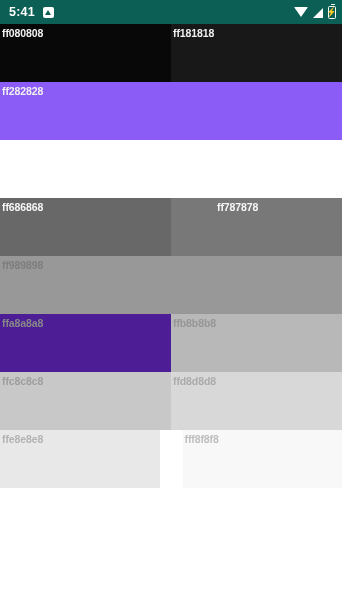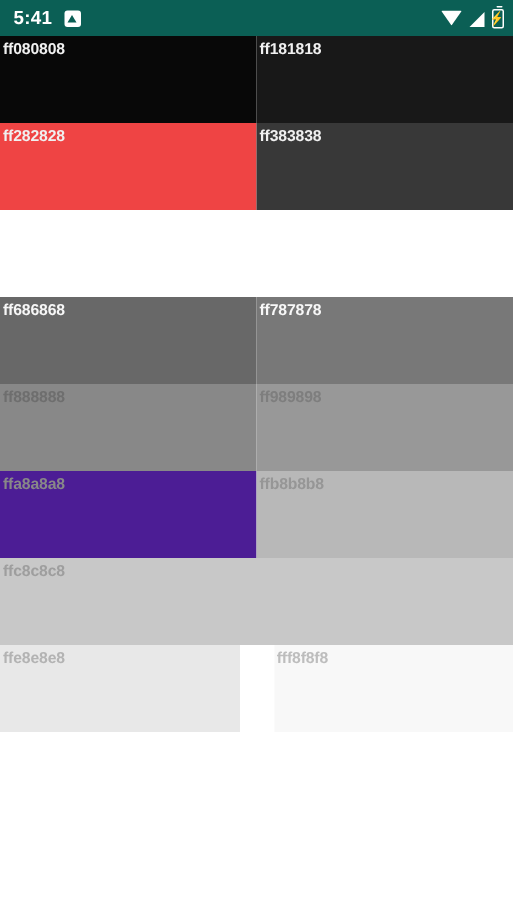--- a/index.html
+++ b/index.html
@@ -151,57 +151,54 @@
   <div id="swatch-grid">
       <div class="swatch-row">
         <div class="swatch-cell" style="background: rgb(8, 8, 8);">
           <span class="swatch-label" style="color: rgb(240, 240, 240);">ff080808</span>
         </div>
         <div class="swatch-cell" style="background: rgb(24, 24, 24);">
           <span class="swatch-label" style="color: rgb(240, 240, 240);">ff181818</span>
         </div>
       </div>
       <div class="swatch-row">
-        <div class="swatch-cell" style="background: #ef4444;">
+        <div class="swatch-cell" style="background: #8b5cf6;">
           <span class="swatch-label" style="color: rgb(240, 240, 240);">ff282828</span>
-        </div>
-        <div class="swatch-cell" style="background: rgb(56, 56, 56);">
-          <span class="swatch-label" style="color: rgb(240, 240, 240);">ff383838</span>
         </div>
       </div>
       <div class="swatch-row">
       </div>
       <div class="swatch-row">
         <div class="swatch-cell" style="background: rgb(104, 104, 104);">
           <span class="swatch-label" style="color: rgb(247, 247, 247);">ff686868</span>
         </div>
         <div class="swatch-cell" style="background: rgb(120, 120, 120);">
-          <span class="swatch-label" style="color: rgb(247, 247, 247);">ff787878</span>
-        </div>
-      </div>
-      <div class="swatch-row">
-        <div class="swatch-cell" style="background: rgb(136, 136, 136);">
-          <span class="swatch-label" style="color: rgb(110, 110, 110);">ff888888</span>
-        </div>
+          <span class="swatch-label" style="color: rgb(247, 247, 247); margin-left: 44px;">ff787878</span>
+        </div>
+      </div>
+      <div class="swatch-row">
         <div class="swatch-cell" style="background: rgb(152, 152, 152);">
           <span class="swatch-label" style="color: rgb(126, 126, 126);">ff989898</span>
         </div>
       </div>
       <div class="swatch-row">
         <div class="swatch-cell" style="background: #4c1d95;">
           <span class="swatch-label" style="color: rgb(136, 136, 136);">ffa8a8a8</span>
         </div>
         <div class="swatch-cell" style="background: rgb(184, 184, 184);">
           <span class="swatch-label" style="color: rgb(150, 150, 150);">ffb8b8b8</span>
         </div>
       </div>
       <div class="swatch-row">
         <div class="swatch-cell" style="background: rgb(200, 200, 200);">
           <span class="swatch-label" style="color: rgb(158, 158, 158);">ffc8c8c8</span>
         </div>
+        <div class="swatch-cell" style="background: rgb(216, 216, 216);">
+          <span class="swatch-label" style="color: rgb(171, 171, 171);">ffd8d8d8</span>
+        </div>
       </div>
       <div class="swatch-row">
         <div class="swatch-cell" style="background: rgb(232, 232, 232);">
           <span class="swatch-label" style="color: rgb(179, 179, 179);">ffe8e8e8</span>
         </div>
         <div class="swatch-cell" style="background: rgb(248, 248, 248); margin-left: 23px;">
           <span class="swatch-label" style="color: rgb(189, 189, 189);">fff8f8f8</span>
         </div>
       </div>
     </div>

